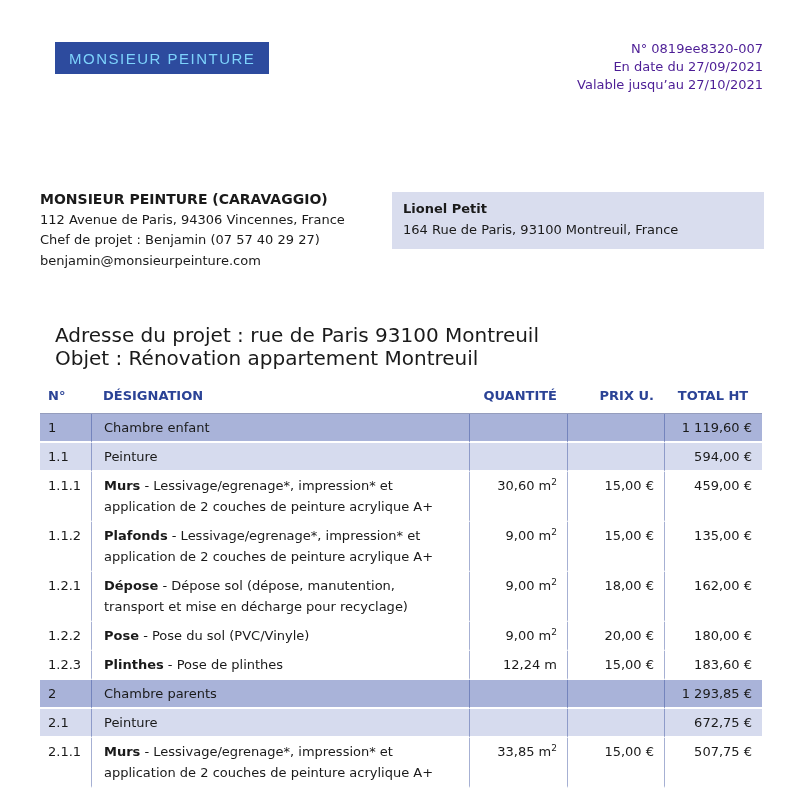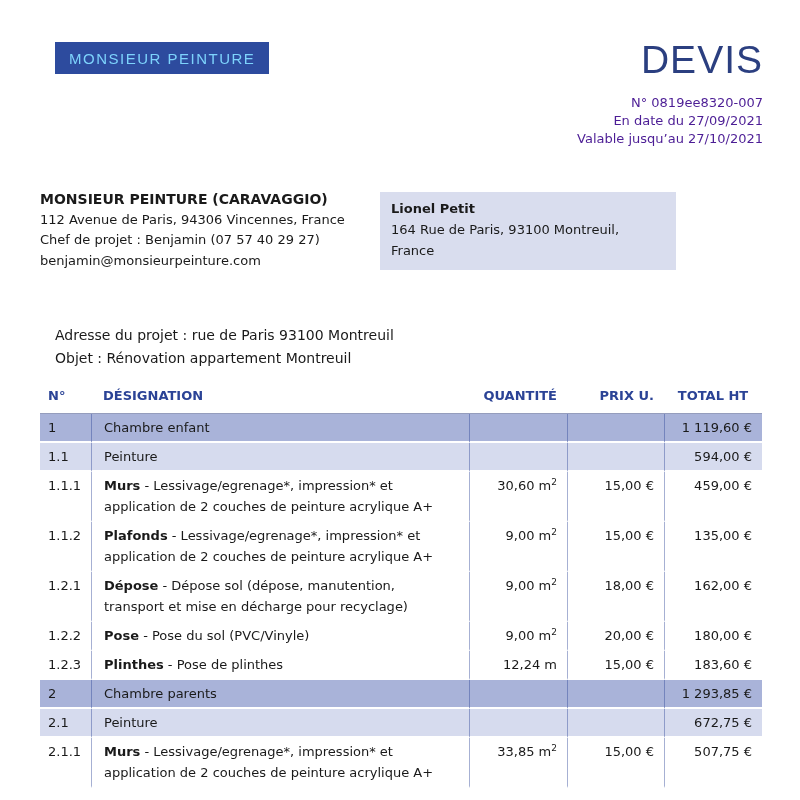--- a/index.html
+++ b/index.html
@@ -47,36 +47,36 @@
     position: absolute;
     left: 40px;
     top: 189px;
     width: 355px;
     font-size: 13px;
     line-height: 20.5px;
   }
   .company .name { font-weight: bold; font-size: 14px; }
   .client-box {
     position: absolute;
-    left: 380px;
+    left: 392px;
     top: 192px;
-    width: 296px;
+    width: 372px;
     background: var(--client-box-bg, #d9ddee);
     padding: 6px 11px 9px;
     font-size: 13px;
     line-height: 21px;
   }
   .client-box .name { font-weight: bold; }
 
   
   .project {
     position: absolute;
     left: 55px;
     top: 324px;
-    font-size: 14px;
+    font-size: 20px;
     line-height: 22.5px;
   }
 
   
   .quote-table {
     position: absolute;
     left: 40px;
     top: 382px;
     width: 722px;
     border-collapse: separate;
@@ -112,21 +112,20 @@
   .quote-table sup { font-size: 9px; line-height: 0; vertical-align: super; }
 </style>
 </head>
 <body>
 
 <div class="page">
 
   <div class="logo">MONSIEUR PEINTURE</div>
 
   <div class="doc-head">
-    <div class="doc-title">DEVIS</div>
     <div class="doc-meta">N° 0819ee8320-007</div>
     <div class="doc-meta">En date du 27/09/2021</div>
     <div class="doc-meta">Valable jusqu’au 27/10/2021</div>
   </div>
 
   <div class="company">
     <div class="name">MONSIEUR PEINTURE (CARAVAGGIO)</div>
     <div>112 Avenue de Paris, 94306 Vincennes, France</div>
     <div>Chef de projet : Benjamin (07 57 40 29 27)</div>
     <div>benjamin@monsieurpeinture.com</div>

